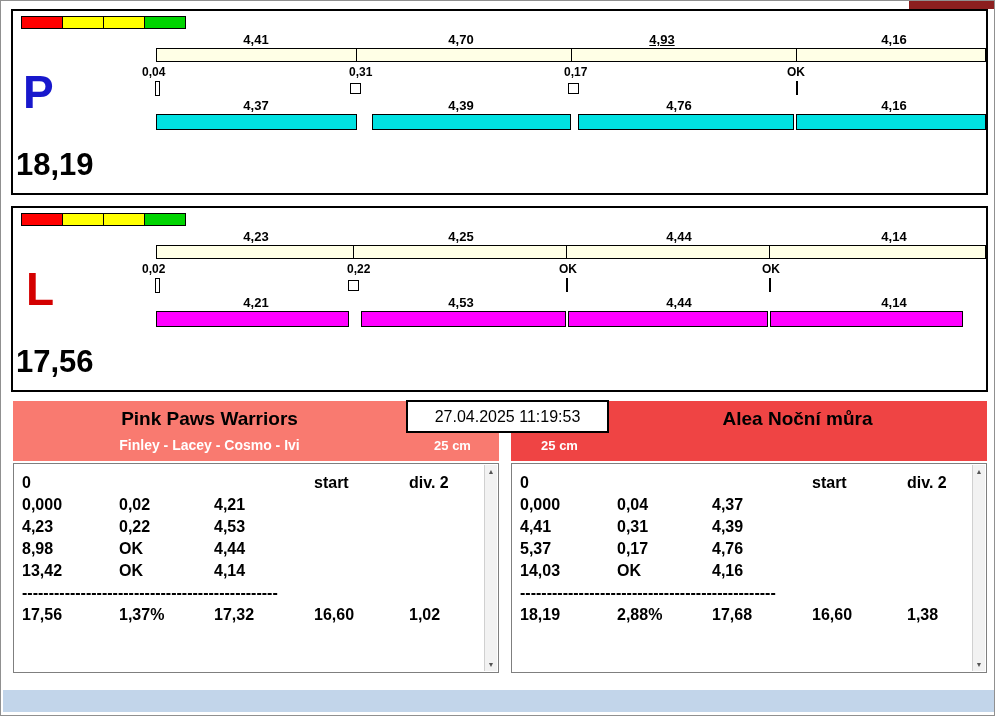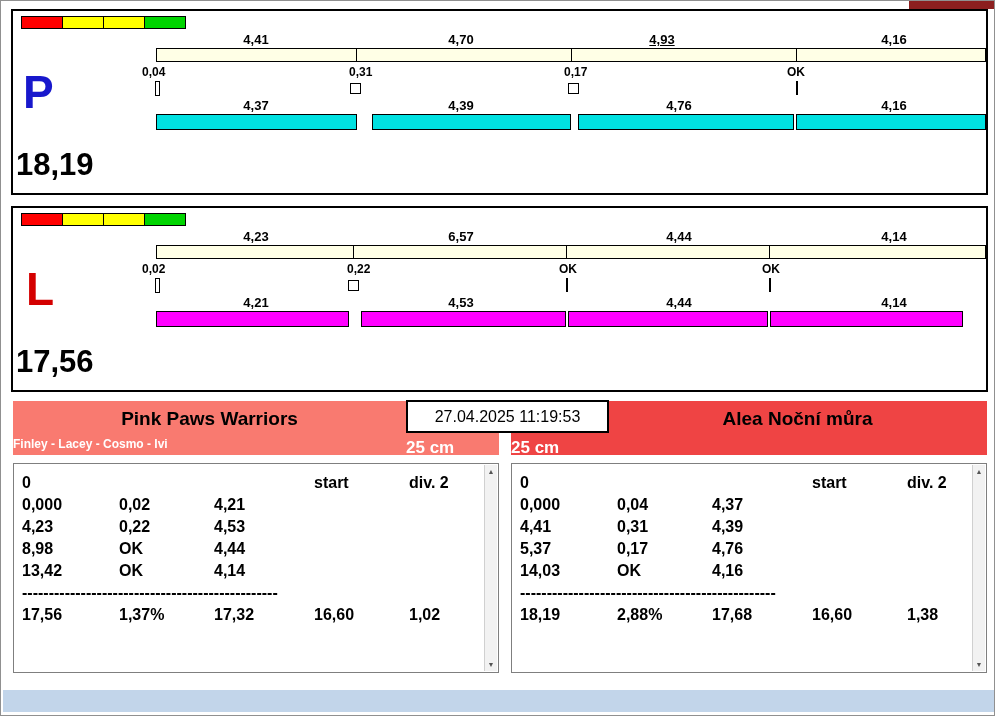--- a/index.html
+++ b/index.html
@@ -22,26 +22,26 @@
   .ivory { position:absolute; left:143px; top:37px; width:830px; height:14px; background:#ffffe6; border:1px solid #000; }
   .divider { position:absolute; top:0; width:1px; height:100%; background:#000; }
   .mark-rect { position:absolute; width:5px; height:15px; border:1px solid #000; background:#fff; }
   .mark-square { position:absolute; width:11px; height:11px; border:1px solid #000; background:#fff; }
   .mark-line { position:absolute; width:2px; height:14px; background:#000; }
   .runbar { position:absolute; top:103px; height:16px; border:1px solid #000; }
   .lane-letter { position:absolute; font-size:46px; font-weight:bold; line-height:1; }
   .lane-total { position:absolute; left:3px; top:136px; font-size:31px; font-weight:bold; color:#000; }
 
   
-  .teamheader { position:absolute; top:400px; height:54px;text-decoration:underline; }
+  .teamheader { position:absolute; top:400px; height:60px;text-decoration:underline; }
   .header-left { left:12px; width:486px; }
   .header-right { left:510px; width:476px; }
   .team-title { position:absolute; font-size:19px; font-weight:bold; color:#000; text-align:center; white-space:nowrap; }
-  .team-members { position:absolute; font-size:12px; font-weight:bold; color:#fff; text-align:left; white-space:nowrap; }
-  .cat { position:absolute; font-size:17px; font-weight:bold; color:#fff; text-align:left; }
+  .team-members { position:absolute; font-size:14px; font-weight:bold; color:#fff; text-align:center; white-space:nowrap; }
+  .cat { position:absolute; font-size:13px; font-weight:bold; color:#fff; text-align:center; }
   .timestamp { position:absolute; left:405px; top:399px; width:203px; height:33px; background:#fff; border:2px solid #000; font-size:16px; color:#000; text-align:center; line-height:29px; white-space:nowrap; }
 
   
   .tablebox { position:absolute; top:462px; height:210px; background:#fff; border:1px solid #7f7f7f; }
   .tbl { position:absolute; left:8px; top:8px; right:20px; font-size:16px; font-weight:bold; color:#000; }
   .trow { display:flex; height:22px; line-height:22px; white-space:nowrap; }
   .c  { flex:0 0 95px; }
   .w1 { flex:0 0 97px; }
   .w3 { flex:0 0 100px; }
   .cl { flex:1 1 auto; }
@@ -103,21 +103,21 @@
 
   <section class="lane" style="top:205px;">
     <div class="lights">
       <span class="light" style="background-color: rgb(255, 0, 0);"></span>
       <span class="light" style="background-color: rgb(255, 255, 0);"></span>
       <span class="light" style="background-color: rgb(255, 255, 0);"></span>
       <span class="light" style="background-color: rgb(0, 212, 0);"></span>
     </div>
 
     <span class="num" style="left:243px;top:21px;">4,23</span>
-    <span class="num" style="left:448px;top:21px;">6,57</span>
+    <span class="num" style="left:448px;top:21px;">4,25</span>
     <span class="num" style="left:666px;top:21px;">4,44</span>
     <span class="num" style="left:881px;top:21px;">4,14</span>
 
     <div class="ivory">
       <i class="divider" style="left:196px;"></i>
       <i class="divider" style="left:409px;"></i>
       <i class="divider" style="left:612px;"></i>
     </div>
 
     <span class="lbl" style="left:129px;top:54px;">0,02</span>

